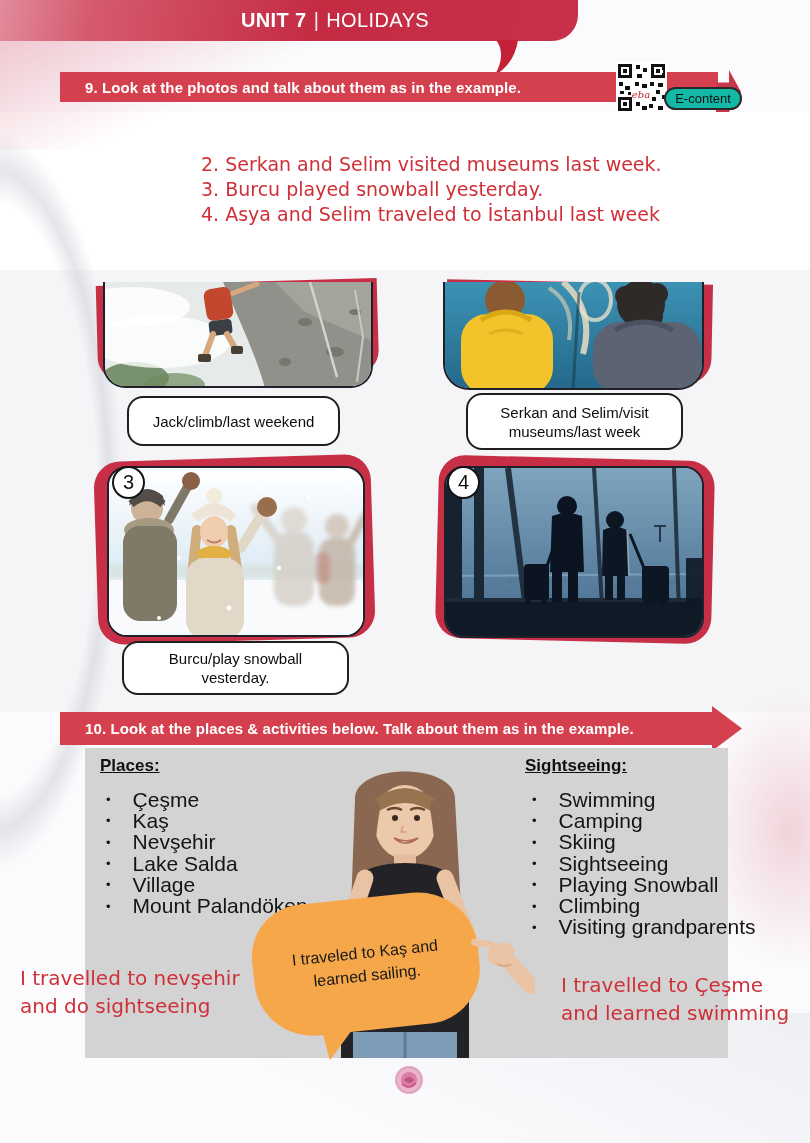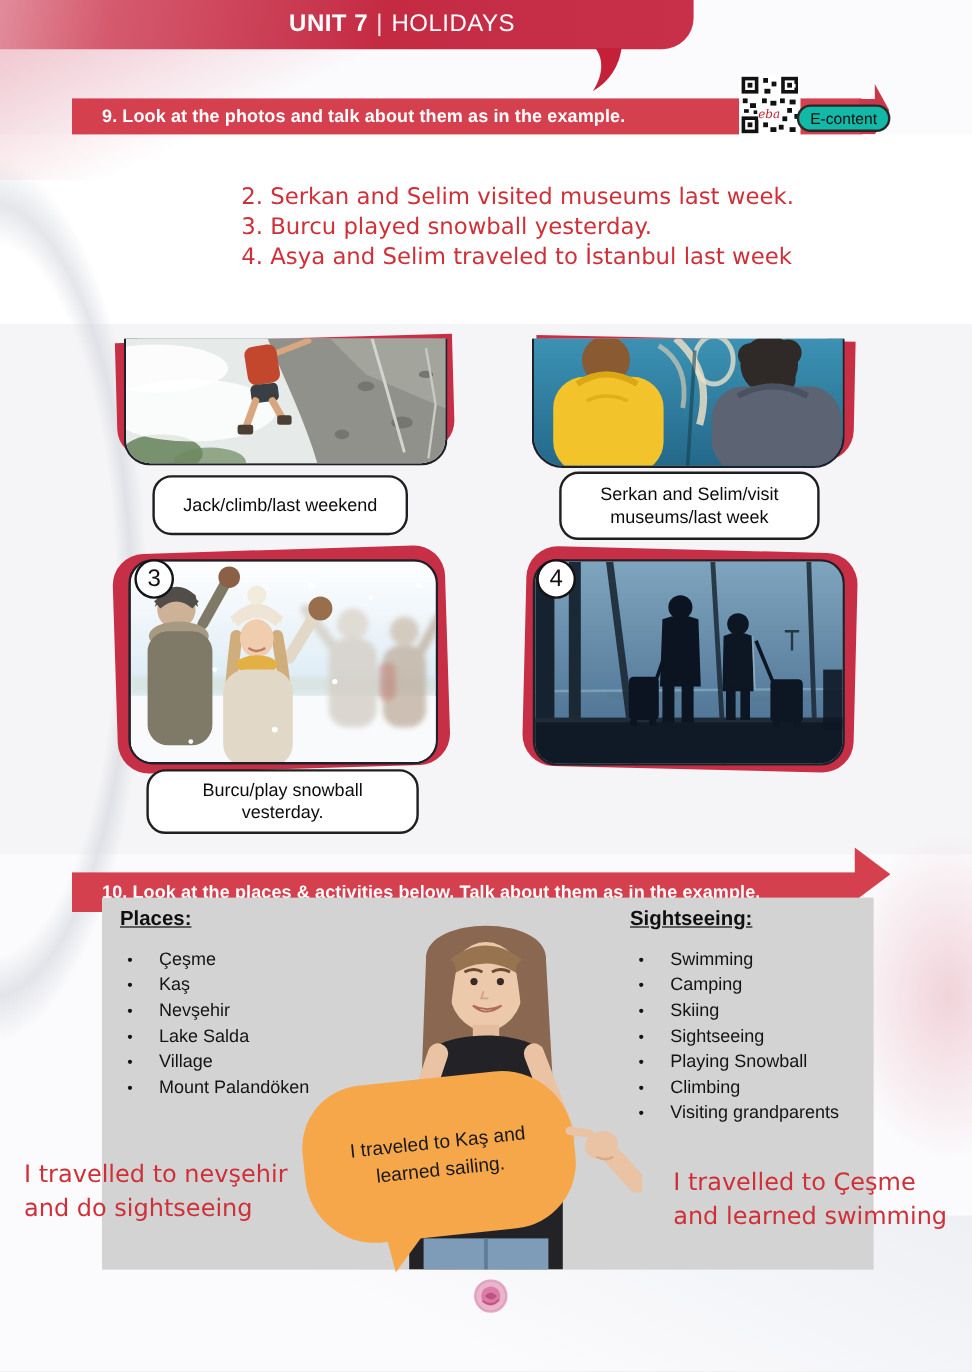--- a/index.html
+++ b/index.html
@@ -24,24 +24,24 @@
     background:linear-gradient(100deg,#e18c9b 0%,#d55a6e 16%,#c42b43 55%,#c8304a 100%);
     display:flex;align-items:center;justify-content:center;padding-left:92px;box-sizing:border-box;}
   .header-title{color:#fff;font-size:20px;letter-spacing:.4px;white-space:nowrap;}
   .header-title .b{font-weight:bold;}
   .header-title .sep{margin:0 7px;opacity:.9;font-weight:300;}
   .header-tail{left:494px;top:40px;width:26px;height:36px;}
 
   
   .bar{background:#d5404e;color:#fff;font-weight:bold;font-size:15px;
     display:flex;align-items:center;padding-left:25px;box-sizing:border-box;letter-spacing:.1px;}
-  .bar9{left:60px;top:82px;width:658px;height:30px;}
+  .bar9{left:60px;top:72px;width:658px;height:30px;}
   .bar9-arrow{left:716px;top:70px;width:25px;height:42px;background:#c9374a;
     clip-path:polygon(0 30%,52% 30%,52% 0,100% 52%,52% 100%,0 100%);}
-  .bar10{left:60px;top:712px;width:654px;height:33px;margin-top:15px;}
+  .bar10{left:60px;top:712px;width:654px;height:33px;}
   .bar10-arrow{left:712px;top:706px;width:30px;height:45px;background:#d5404e;
     clip-path:polygon(0 0,100% 50%,0 100%);}
 
   .qr{left:616px;top:62px;width:51px;height:51px;background:#fff;z-index:6;}
   .econtent{left:664px;top:87px;width:78px;height:23px;background:#14b8a6;border:2px solid #292929;
     border-radius:13px;display:flex;align-items:center;justify-content:center;
     font-size:13px;color:#101010;z-index:7;box-sizing:border-box;}
 
   
   .answers{left:201px;top:152px;color:#cf3038;font-size:19px;line-height:25px;
@@ -73,21 +73,21 @@
   .photo4{left:444px;top:466px;width:260px;height:172px;border-radius:20px;border:2px solid #20202a;}
   .frame4{left:437px;top:458px;width:276px;height:183px;border-radius:26px;transform:rotate(1.4deg);}
   .badge4{left:447px;top:466px;}
   .label4{left:466px;top:641px;width:214px;height:54px;}
 
   
   .panel{left:85px;top:748px;width:643px;height:310px;background:#d3d3d3;}
   .panel-title{position:absolute;font-size:17px;font-weight:bold;text-decoration:underline;color:#101010;}
   .places-title{left:15px;top:8px;}
   .activities-title{left:440px;top:8px;}
-  .blist{position:absolute;list-style:none;margin:0;padding:0;font-size:15px;color:#141414;}
+  .blist{position:absolute;list-style:none;margin:0;padding:0;font-size:21px;color:#141414;}
   .blist li{height:21.3px;display:flex;align-items:center;white-space:nowrap;}
   .blist li::before{content:"•";font-size:13px;margin:0 22px 0 7px;}
   .places-list{left:14px;top:41px;}
   .activities-list{left:440px;top:41px;}
   .woman{left:210px;top:10px;width:220px;height:300px;z-index:1;}
   .bubble{left:168px;top:150px;width:226px;height:132px;background:#f5a74a;
     border-radius:52px 60px 55px 58px;transform:rotate(-6deg);z-index:3;
     display:flex;align-items:center;justify-content:center;}
   .bubble::after{content:"";position:absolute;left:58px;bottom:-26px;width:0;height:0;
     border-left:13px solid transparent;border-right:21px solid transparent;

